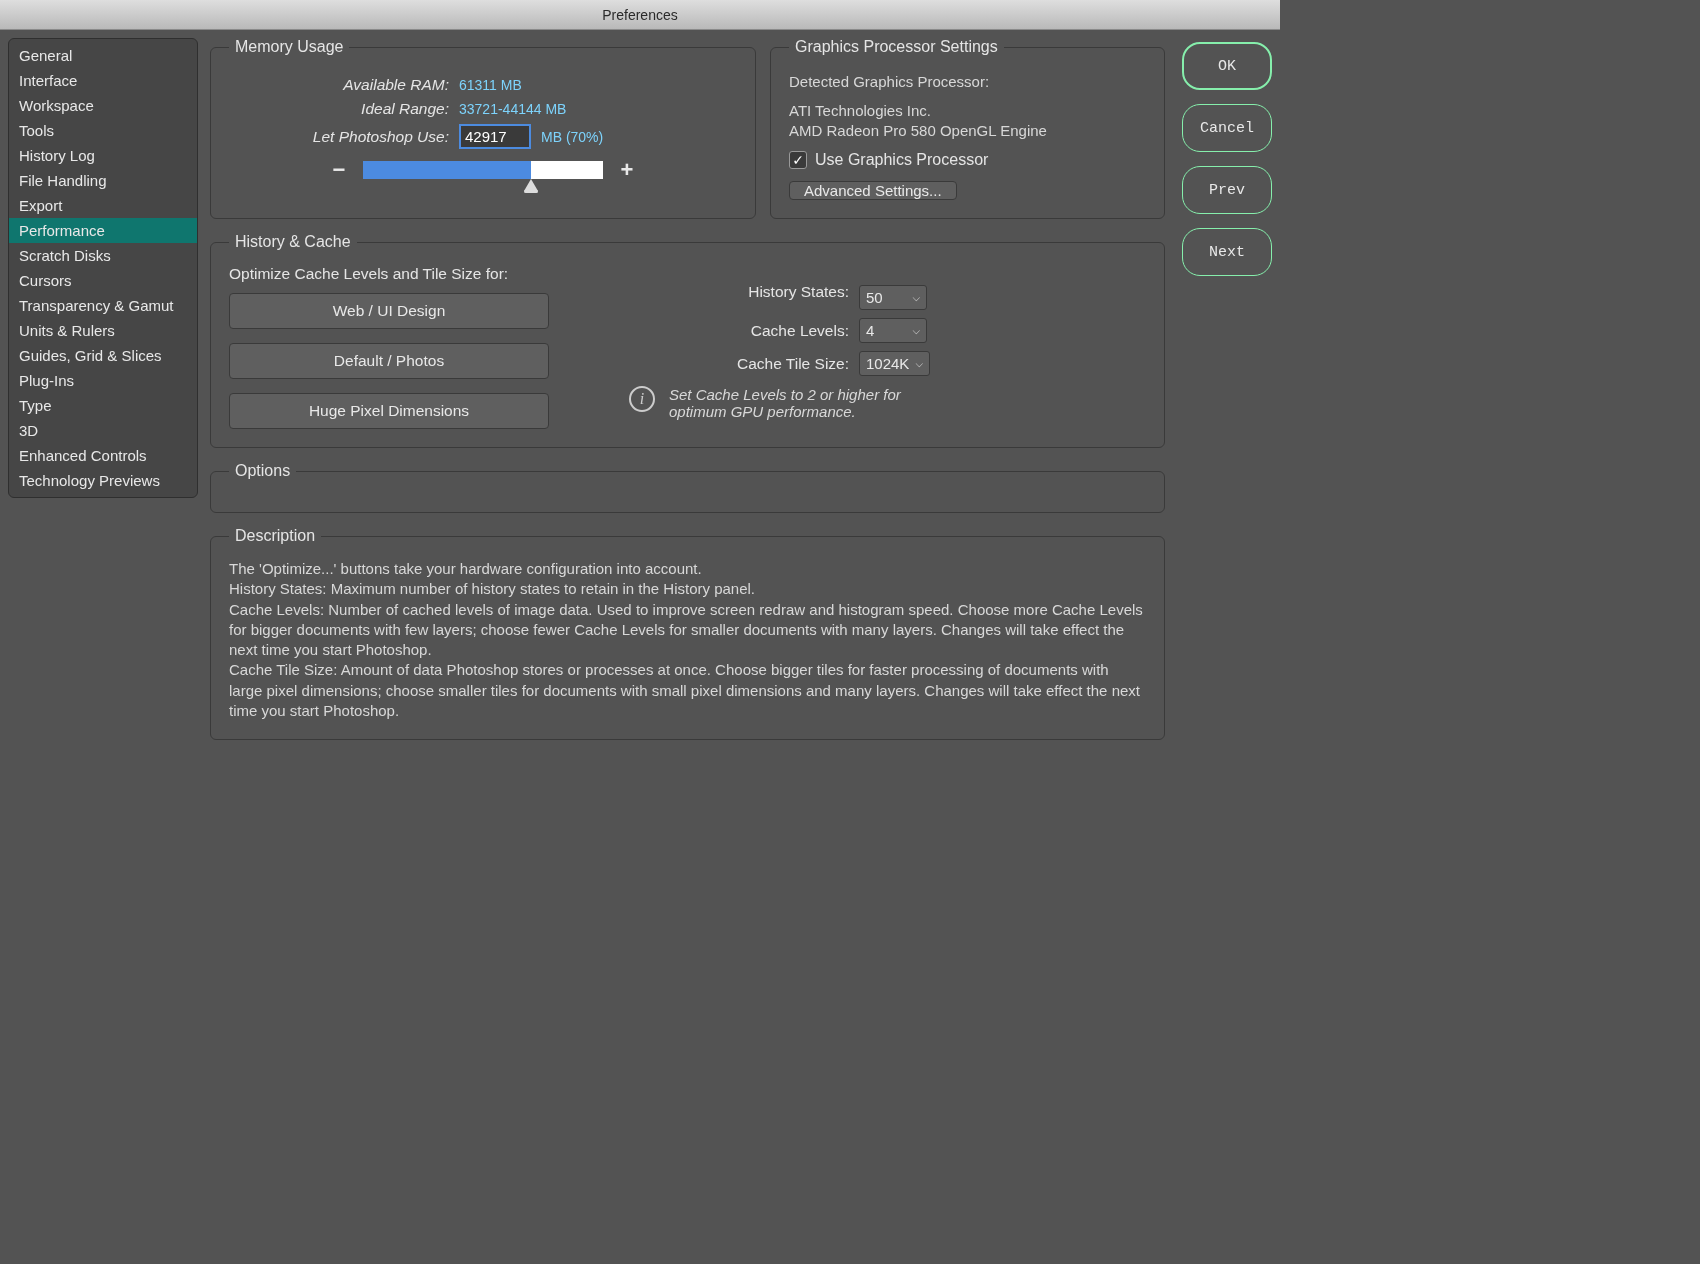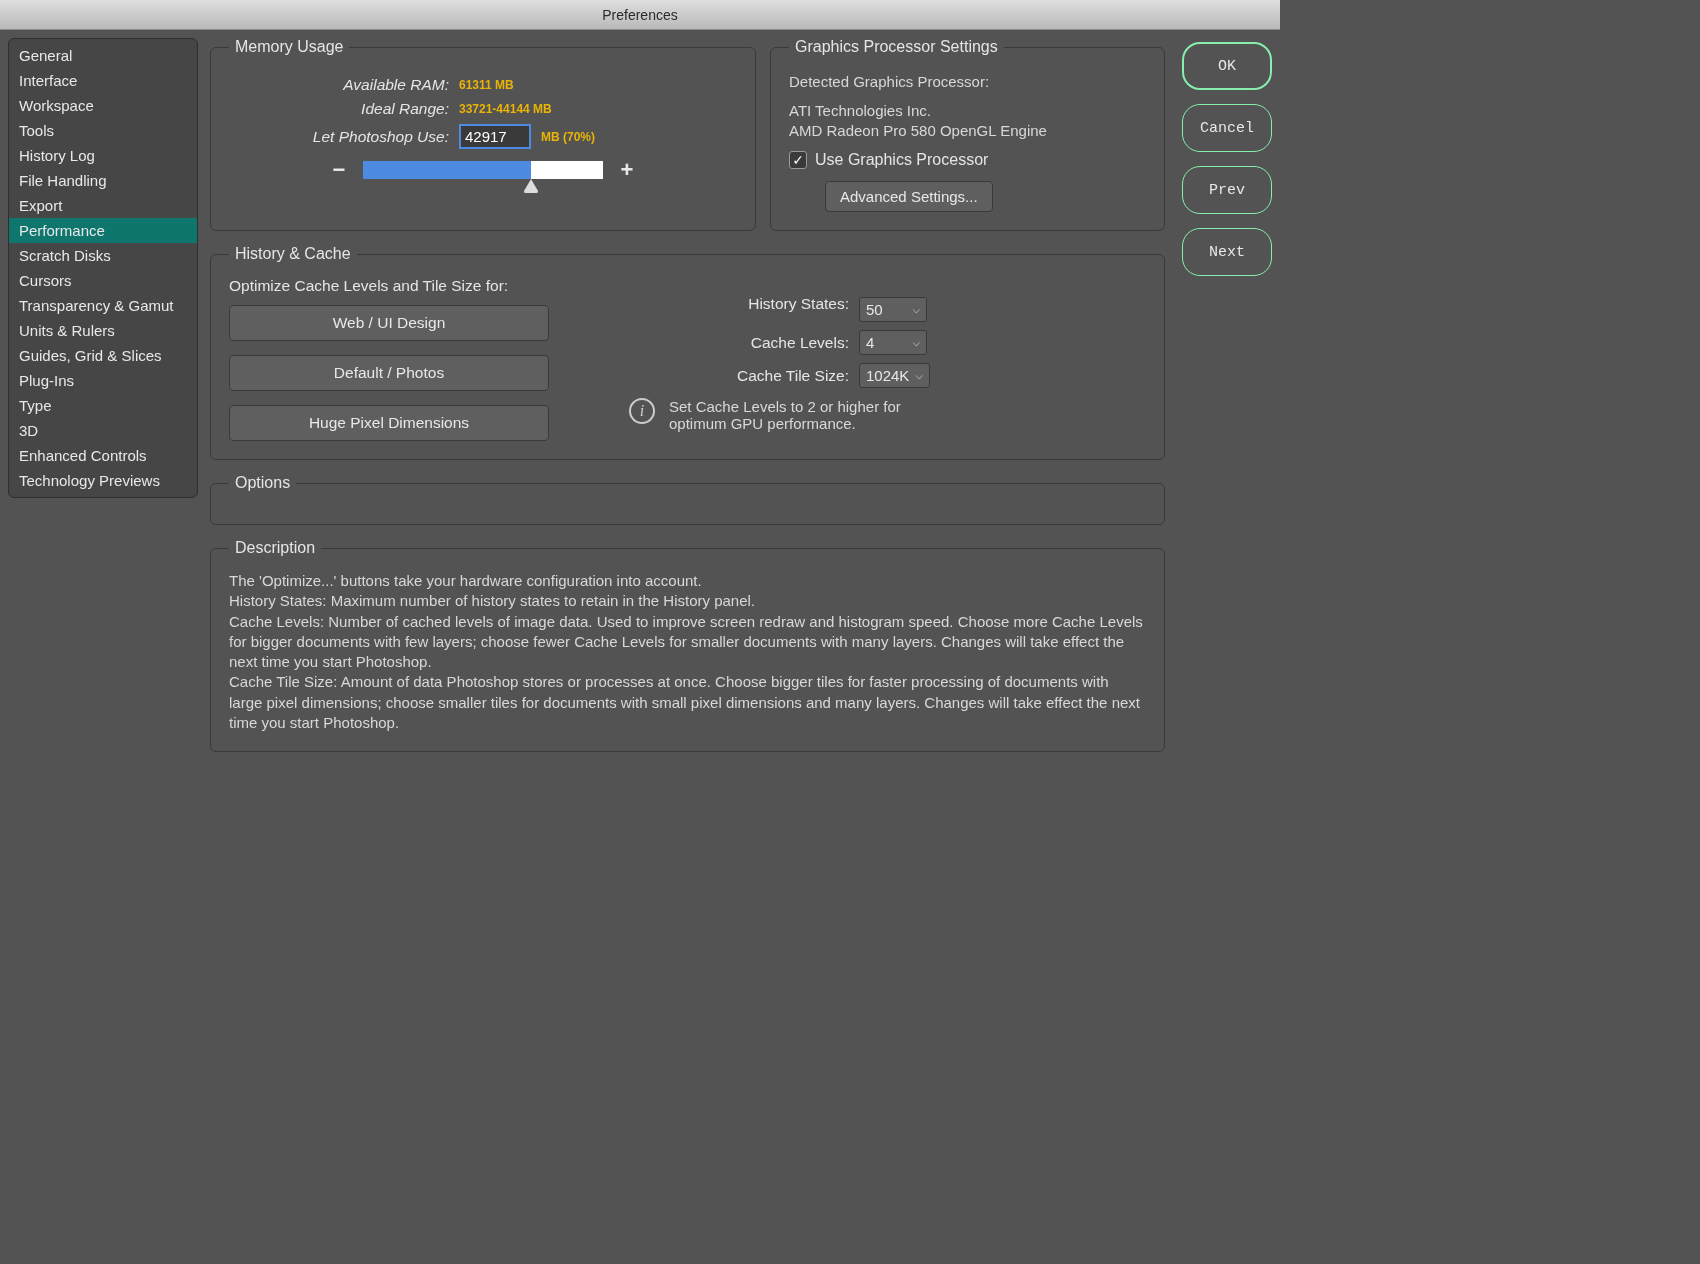--- a/index.html
+++ b/index.html
@@ -81,21 +81,21 @@
 fieldset.panel > legend {
   padding: 0 6px;
   font-size: 16px;
   color: #e5e5e5;
 }
 .row-top { display: flex; gap: 14px; }
 .mem-panel { flex: 1; }
 .gpu-panel { width: 395px; }
 .kv { display: flex; gap: 10px; margin: 6px 0; align-items: center; }
 .kv .k { width: 220px; text-align: right; color: #e5e5e5; font-size: 15.5px; font-style: italic; }
-.kv .v { color: #eab308; font-size: 12px; font-weight: bold; }
+.kv .v { color: #7dd3fc; font-size: 14px; }
 .mem-input {
   width: 72px;
   background: #3a3a3a;
   border: 2px solid #4c8be0;
   color: #fff;
   padding: 2px 4px;
   font-size: 15px;
 }
 .mem-slider-row { display:flex; align-items:center; gap: 14px; margin-top:8px; justify-content:center; }
 .pm-btn { color:#e8e8e8; font-size:22px; font-weight:bold; width:20px; text-align:center; }
@@ -110,21 +110,21 @@
 .slider-handle::after{
   content:""; position:absolute; top:11px; left:-7px; width:14px;height:3px; background:#ddd; border-radius:2px;
 }
 .gpu-line { font-size: 15px; color:#d8d8d8; margin:3px 0; }
 .checkbox-row { display:flex; align-items:center; gap:8px; margin:12px 0; }
 .chk {
   width:18px;height:18px; border:1px solid #999; border-radius:3px; display:inline-flex; align-items:center; justify-content:center; background:#3a3a3a;
 }
 .chk.checked::after { content:"✓"; color:#fff; font-size:14px; }
 .btn-std {
-  background:#5f5f5f; border:1px solid #3a3a3a; color:#e8e8e8; padding:6px 14px; font-size:15px; border-radius:4px; cursor:default;margin-left:36px;
+  background:#5f5f5f; border:1px solid #3a3a3a; color:#e8e8e8; padding:0 14px; font-size:15px; border-radius:4px; cursor:default;
 }
 .history-body { display:flex; gap:40px; }
 .opt-buttons { display:flex; flex-direction:column; gap:14px; }
 .opt-btn {
   width: 320px; background:#5f5f5f; border:1px solid #3a3a3a; color:#e8e8e8; padding:8px 0; font-size:15.5px; border-radius:4px; text-align:center; cursor:default;
 }
 .opt-label { font-size:15.5px; margin-bottom:10px; }
 .history-right { flex:1; }
 .hr-row { display:flex; align-items:center; justify-content:flex-start; gap:10px; margin:8px 0; }
 .hr-row .hk { width:260px; text-align:right; font-size:15.5px; }
@@ -236,21 +236,21 @@
             </div>
             <div class="hr-row">
               <div class="hk">Cache Tile Size:</div>
               <div class="dd">
                 <span>1024K</span>
                   <span class="caret">⌵</span>
               </div>
             </div>
             <div class="info-row">
               <div class="info-icon">i</div>
-              <div style="max-width:260px;font-size:15px;color:#d8d8d8;">Set Cache Levels to 2 or higher for optimum GPU performance.</div>
+              <div style="max-width:260px;font-size:15px;color:#d8d8d8;font-style:italic;">Set Cache Levels to 2 or higher for optimum GPU performance.</div>
             </div>
           </div>
         </div>
       </fieldset>
 
       <fieldset class="panel">
         <legend>Options</legend>
       </fieldset>
 
       <fieldset class="panel">

